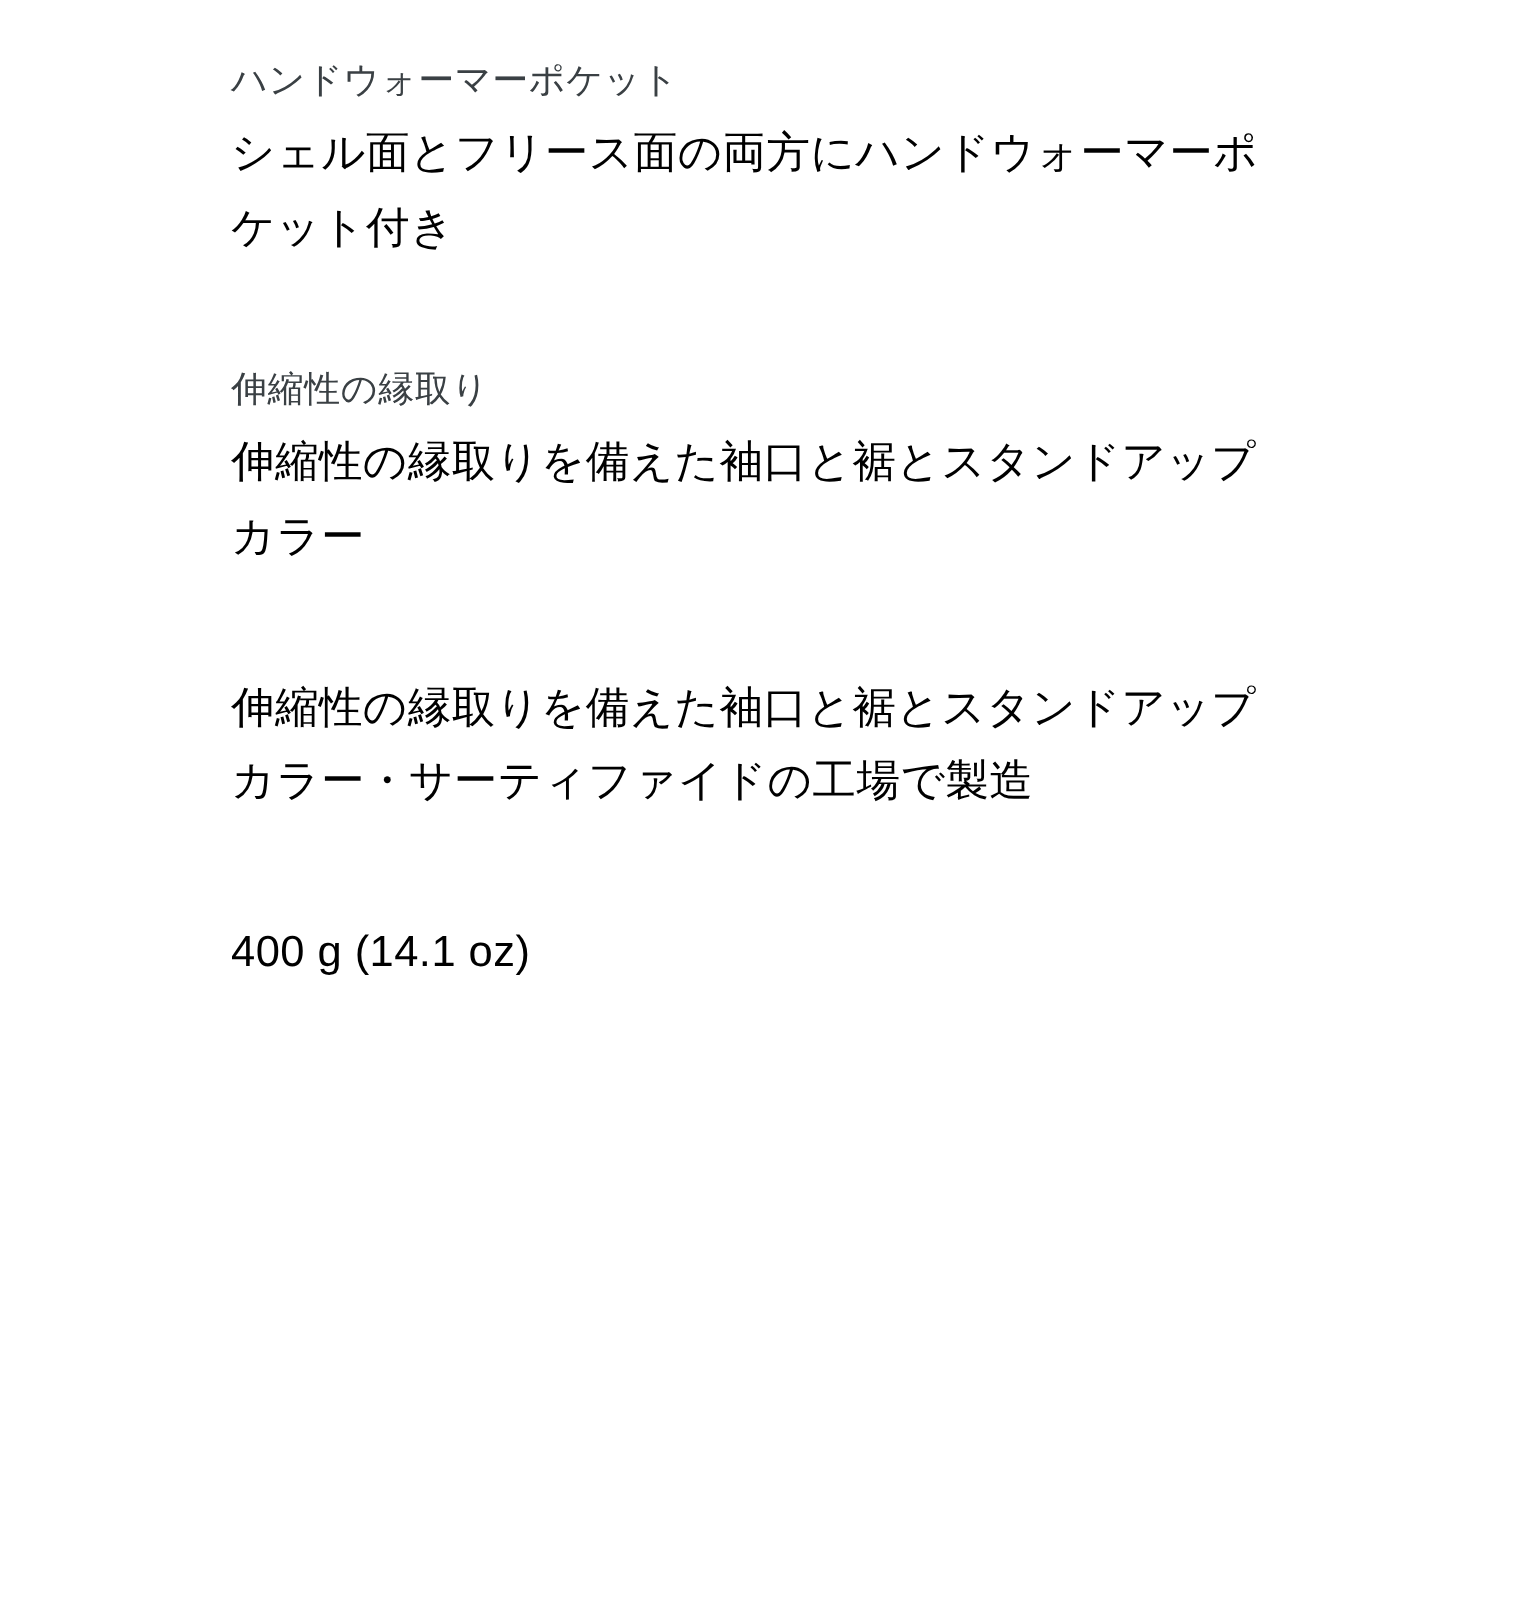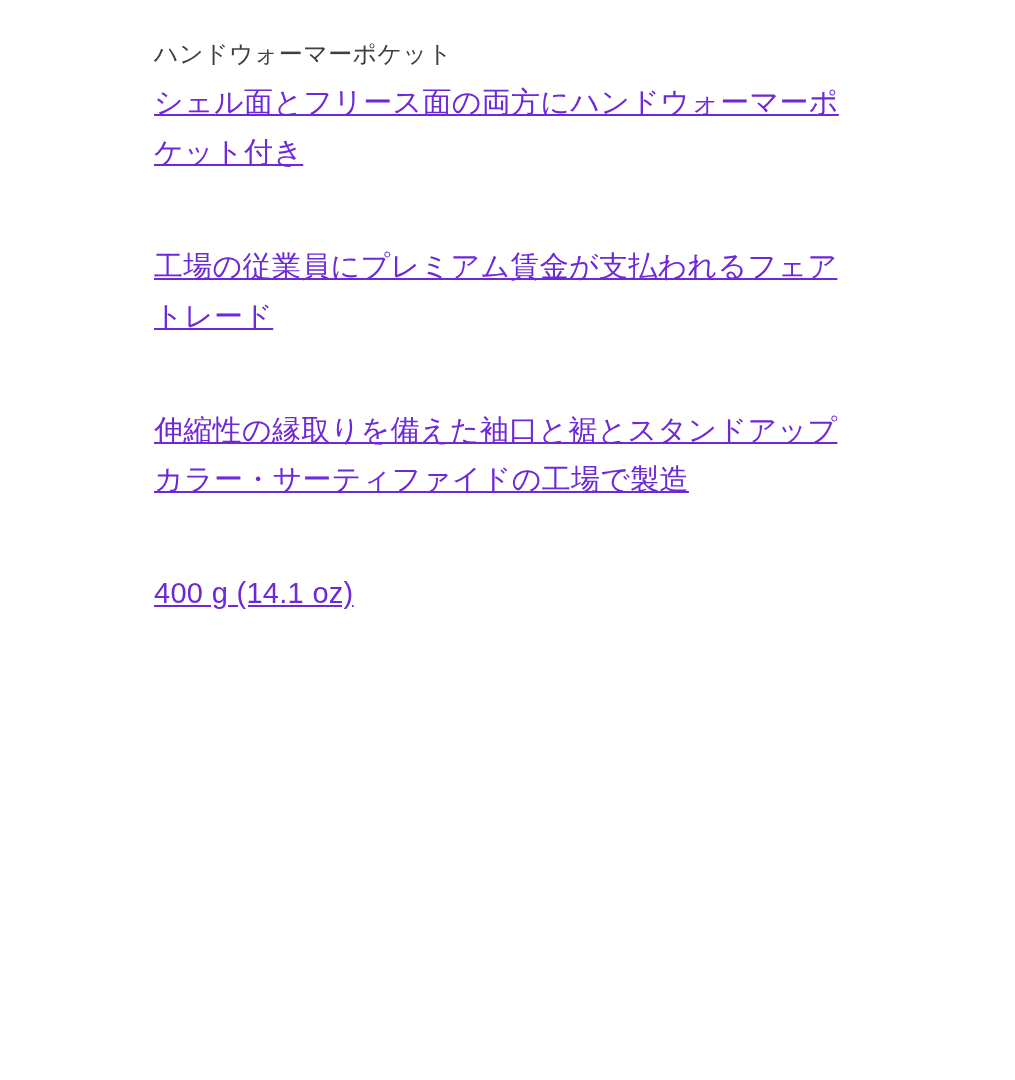--- a/index.html
+++ b/index.html
@@ -37,39 +37,39 @@
     line-height: 1.5;
     letter-spacing: 0.4px;
     color: #3a4044;
     margin: 0 0 6px 0;
     font-weight: 400;
   }
   .spec-desc {
     font-size: 29px;
     line-height: 1.72;
     letter-spacing: 0.3px;
-    color: #6d28d9;
+    color: #000000;
     margin: 0;
     font-weight: 400;
-    text-decoration: underline;
   }
 </style>
 </head>
 <body>
 
 <div class="page">
   <div class="spec-list">
 
     <div class="spec-block">
       <div class="spec-term">ハンドウォーマーポケット</div>
       <div class="spec-desc">シェル面とフリース面の両方にハンドウォーマーポケット付き</div>
     </div>
 
     <div class="spec-block">
-      <div class="spec-desc">工場の従業員にプレミアム賃金が支払われるフェアトレード</div>
+      <div class="spec-term">伸縮性の縁取り</div>
+      <div class="spec-desc">伸縮性の縁取りを備えた袖口と裾とスタンドアップカラー</div>
     </div>
 
     <div class="spec-block">
     </div>
 
     <div class="spec-block">
       <div class="spec-desc">伸縮性の縁取りを備えた袖口と裾とスタンドアップカラー・サーティファイドの工場で製造</div>
     </div>
 
 

